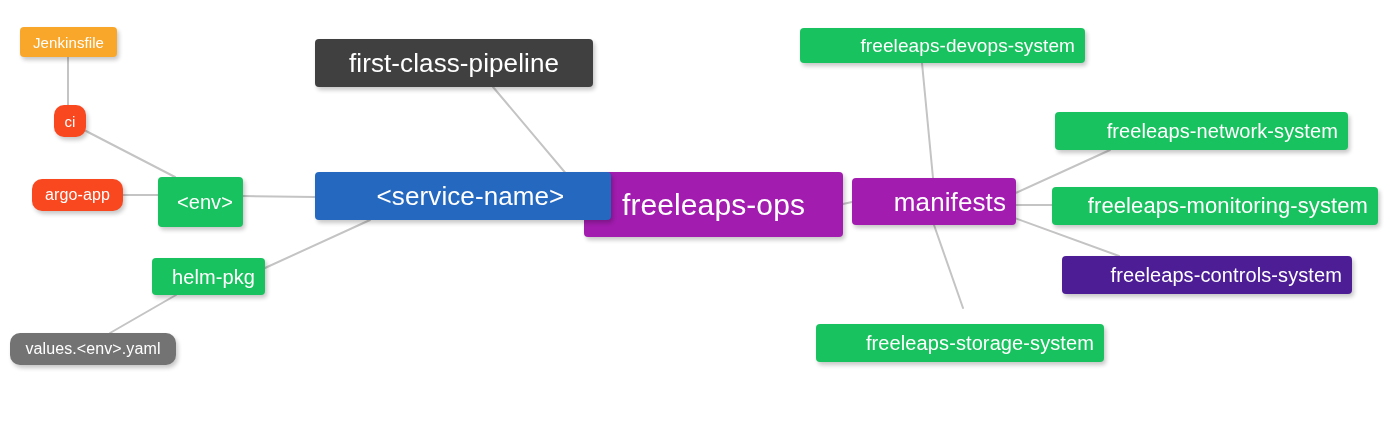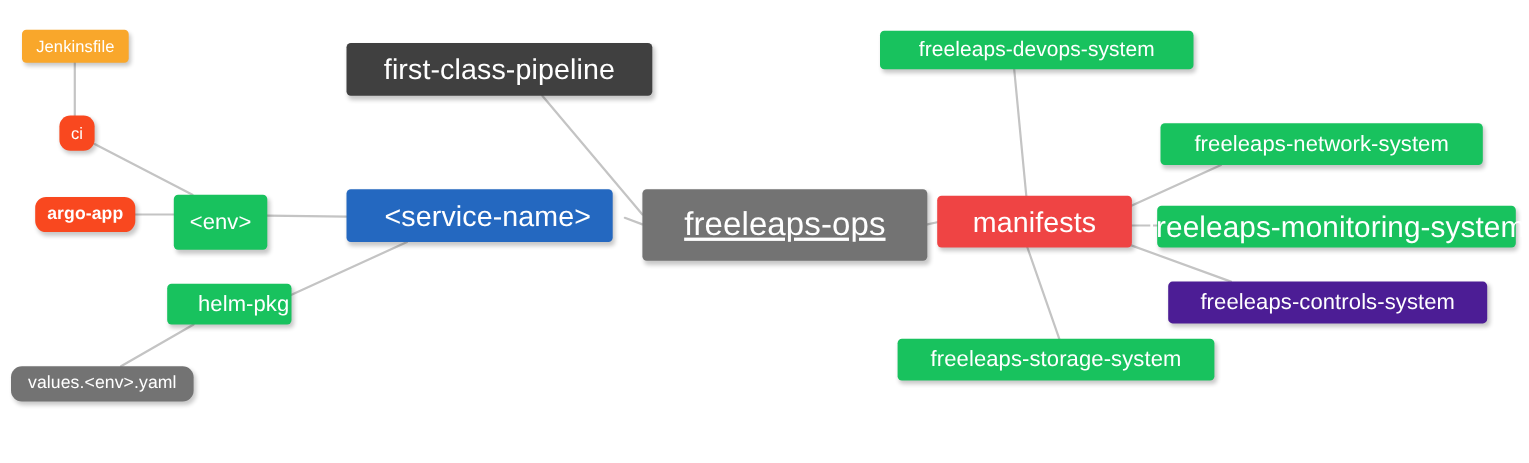--- a/index.html
+++ b/index.html
@@ -42,21 +42,21 @@
     padding: 0 10px;
     letter-spacing: 0.1px;
   }
   .node-label {
     display: block;
     white-space: nowrap;
   }
   
   .c-root   { background: #3e3a38; }
   .c-blue   { background: #2468c0; }
-  .c-green  { background: #18c25e; }
+  .c-green  { background: #18c25e; justify-content: flex-end; }
   .c-orange { background: #f9a72b; }
   .c-red    { background: #f9481f; border-radius: 10px; }
 </style>
 </head>
 <body>
 
 <div id="mindmap-canvas">
 
   <svg id="edge-layer" viewBox="0 0 1390 421" xmlns="http://www.w3.org/2000/svg">
       <line x1="584" y1="195" x2="493" y2="87" stroke="#c4c4c4" stroke-width="2" stroke-linecap="round"></line>
@@ -69,60 +69,60 @@
       <line x1="68" y1="105" x2="68" y2="57" stroke="#c4c4c4" stroke-width="2" stroke-linecap="round"></line>
       <line x1="176" y1="295" x2="110" y2="333" stroke="#c4c4c4" stroke-width="2" stroke-linecap="round"></line>
       <line x1="933" y1="178" x2="922" y2="63" stroke="#c4c4c4" stroke-width="2" stroke-linecap="round"></line>
       <line x1="1009" y1="196" x2="1110" y2="150" stroke="#c4c4c4" stroke-width="2" stroke-linecap="round"></line>
       <line x1="1009" y1="205" x2="1052" y2="205" stroke="#c4c4c4" stroke-width="2" stroke-linecap="round"></line>
       <line x1="1009" y1="216" x2="1119" y2="256" stroke="#c4c4c4" stroke-width="2" stroke-linecap="round"></line>
       <line x1="934" y1="225" x2="963" y2="308" stroke="#c4c4c4" stroke-width="2" stroke-linecap="round"></line>
     </svg>
 
   <div id="node-layer">
-      <div class="node c-root" style="left: 584px; top: 172px; width: 259px; height: 65px; font-size: 30px; background: #737373; text-decoration: underline;">
+      <div class="node c-root" style="left: 584px; top: 172px; width: 259px; height: 65px; font-size: 30px; background: #a21caf;">
         <span class="node-label">freeleaps-ops</span>
       </div>
       <div class="node c-blue" style="left: 315px; top: 39px; width: 278px; height: 48px; font-size: 26px; background: #404040;">
         <span class="node-label">first-class-pipeline</span>
       </div>
-      <div class="node c-blue" style="left: 315px; top: 172px; width: 242px; height: 48px; font-size: 26px; background: rgb(36, 104, 192); padding-left: 25px;">
+      <div class="node c-blue" style="left: 315px; top: 172px; width: 296px; height: 48px; font-size: 26px; background: rgb(36, 104, 192); padding-left: 25px;">
         <span class="node-label">&lt;service-name&gt;</span>
       </div>
-      <div class="node c-blue" style="left: 852px; top: 178px; width: 177px; height: 47px; font-size: 26px; background: #ef4444;">
+      <div class="node c-blue" style="left: 852px; top: 178px; width: 164px; height: 47px; font-size: 26px; background: #a21caf; justify-content: flex-end;">
         <span class="node-label">manifests</span>
       </div>
       <div class="node c-green" style="left: 158px; top: 177px; width: 85px; height: 50px; font-size: 20px; background: rgb(24, 194, 94);">
         <span class="node-label">&lt;env&gt;</span>
       </div>
       <div class="node c-green" style="left: 152px; top: 258px; width: 113px; height: 37px; font-size: 20px; background: rgb(24, 194, 94); padding-left: 36px;">
         <span class="node-label">helm-pkg</span>
       </div>
       <div class="node c-green" style="left: 800px; top: 28px; width: 285px; height: 35px; font-size: 19px; background: rgb(24, 194, 94);">
         <span class="node-label">freeleaps-devops-system</span>
       </div>
       <div class="node c-green" style="left: 1055px; top: 112px; width: 293px; height: 38px; font-size: 20px; background: rgb(24, 194, 94);">
         <span class="node-label">freeleaps-network-system</span>
       </div>
-      <div class="node c-green" style="left: 1052px; top: 187px; width: 326px; height: 38px; font-size: 27px; background: rgb(24, 194, 94);">
+      <div class="node c-green" style="left: 1052px; top: 187px; width: 326px; height: 38px; font-size: 22px; background: rgb(24, 194, 94);">
         <span class="node-label">freeleaps-monitoring-system</span>
       </div>
       <div class="node c-green" style="left: 1062px; top: 256px; width: 290px; height: 38px; font-size: 20px; background: #4c1d95;">
         <span class="node-label">freeleaps-controls-system</span>
       </div>
-      <div class="node c-green" style="left: 816px; top: 308px; width: 288px; height: 38px; font-size: 20px; background: rgb(24, 194, 94);">
+      <div class="node c-green" style="left: 816px; top: 324px; width: 288px; height: 38px; font-size: 20px; background: rgb(24, 194, 94);">
         <span class="node-label">freeleaps-storage-system</span>
       </div>
       <div class="node c-orange" style="left: 20px; top: 27px; width: 97px; height: 30px; font-size: 15px; background: rgb(249, 167, 43);">
         <span class="node-label">Jenkinsfile</span>
       </div>
       <div class="node c-red" style="left: 54px; top: 105px; width: 32px; height: 32px; font-size: 15px; background: rgb(249, 72, 31);">
         <span class="node-label">ci</span>
       </div>
-      <div class="node c-red" style="left: 32px; top: 179px; width: 91px; height: 32px; font-size: 16px; background: rgb(249, 72, 31); font-weight: bold;">
+      <div class="node c-red" style="left: 32px; top: 179px; width: 91px; height: 32px; font-size: 16px; background: rgb(249, 72, 31);">
         <span class="node-label">argo-app</span>
       </div>
       <div class="node c-red" style="left: 10px; top: 333px; width: 166px; height: 32px; font-size: 16px; background: #737373;">
         <span class="node-label">values.&lt;env&gt;.yaml</span>
       </div>
     </div>
 
 </div>
 
 </body></html>

